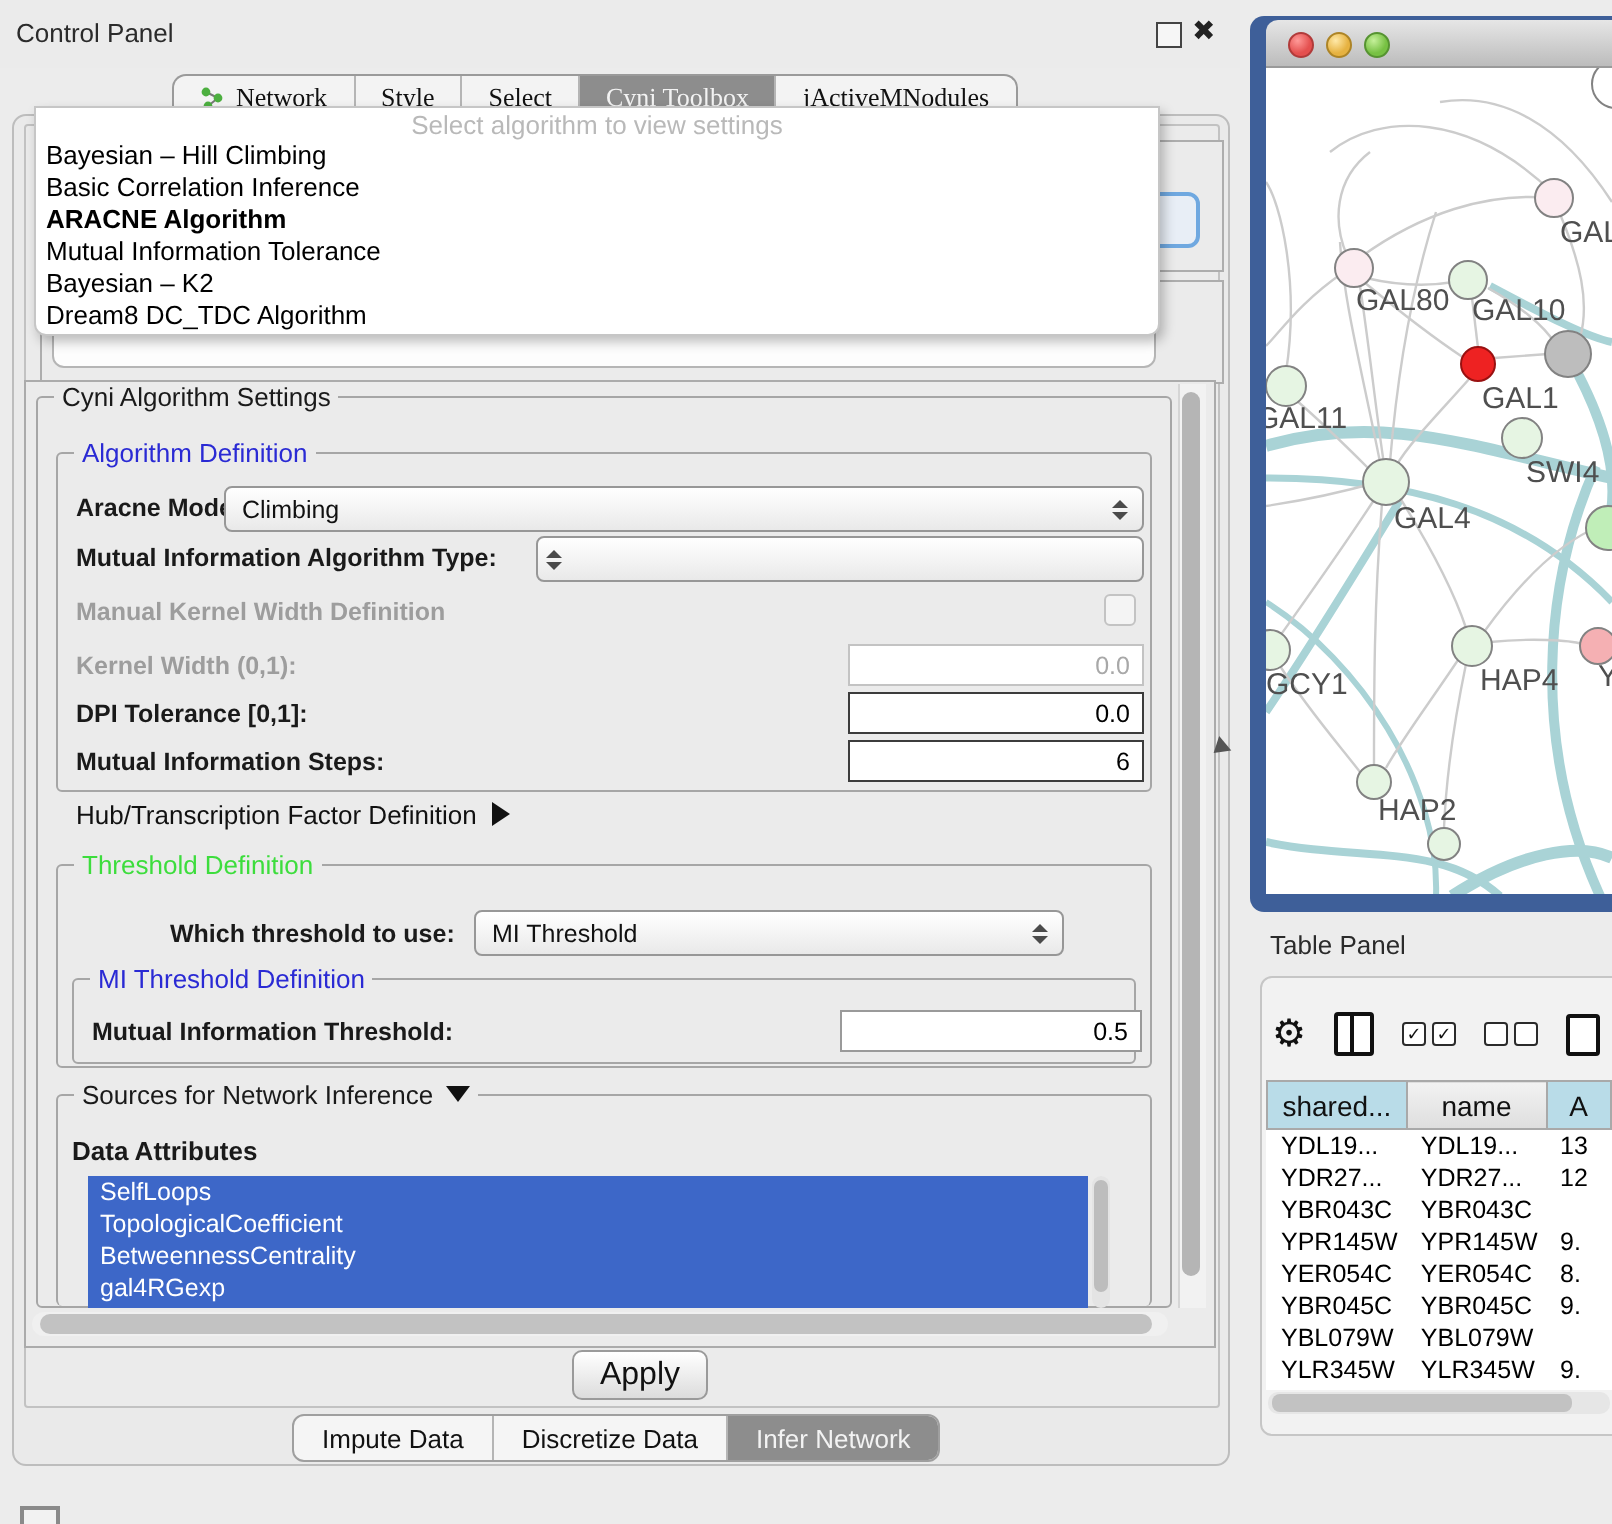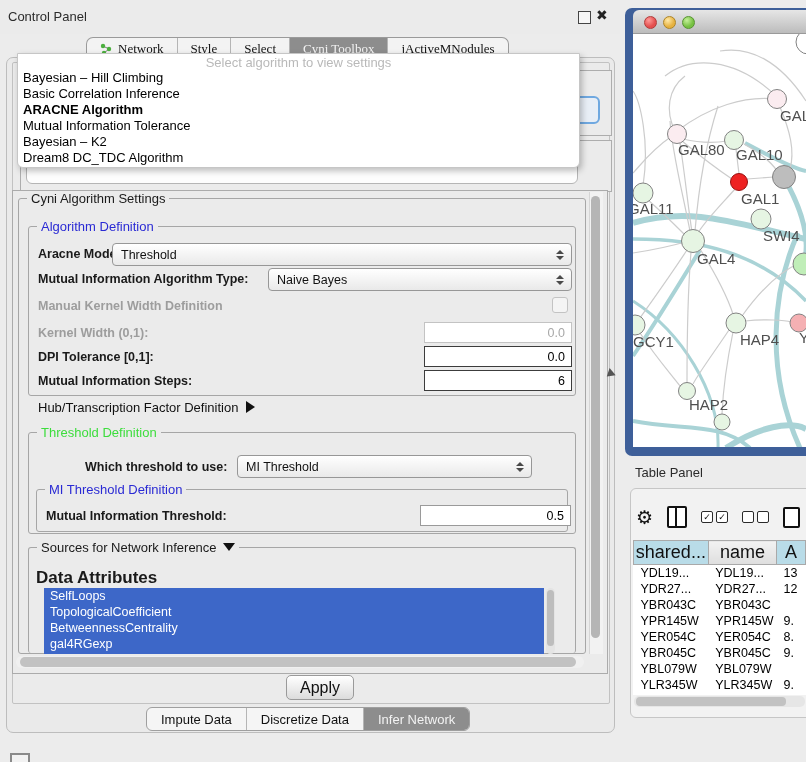--- a/index.html
+++ b/index.html
@@ -95,21 +95,21 @@
   #tp-toolbar{left:636px;top:498px;width:170px;height:38px;display:flex;align-items:center;gap:14px;}
   .gear{font-size:19px;color:#111;line-height:1;}
   .colicon{width:16px;height:18px;border:2px solid #111;border-radius:2px;position:relative;background:#fff;}
   .colicon:after{content:"";position:absolute;left:6px;top:0;width:2px;height:100%;background:#111;}
   .cbpair{display:flex;gap:3px;}
   .cb{width:10px;height:10px;border:1.5px solid #2b2b2b;border-radius:2px;background:#fff;
       font-size:9px;line-height:10px;text-align:center;color:#111;font-weight:bold;}
   .pageicon{width:13px;height:17px;border:2px solid #111;border-radius:2px;background:#fff;}
   #tp-table{left:633px;top:540px;width:173px;height:155px;overflow:hidden;background:#fff;font-size:12.5px;}
   table{border-collapse:collapse;table-layout:fixed;}
-  th{height:21px;font-weight:normal;font-size:18px;color:#111;border:1px solid #a9a9a9;
+  th{height:21px;font-weight:normal;font-size:14px;color:#111;border:1px solid #a9a9a9;
      background:linear-gradient(#f2f2f2,#dedede);overflow:hidden;white-space:nowrap;}
   th.hl{background:#b9dce8;}
   td{height:16px;padding:0 0 0 7px;color:#000;white-space:nowrap;overflow:hidden;font-size:12.5px;}
   #tp-hscroll{left:634px;top:696px;width:171px;height:11px;background:#e6e6e6;border-radius:5px;}
   #tp-hthumb{left:636px;top:697px;width:150px;height:9px;background:#c2c2c2;border-radius:4px;}
   svg text{font-family:"Liberation Sans","DejaVu Sans",sans-serif;}
 </style>
 </head>
 <body>
 
@@ -166,29 +166,28 @@
 
 <div class="groupbox" style="left:18px;top:198px;width:566px;height:454px;z-index:21;">
   <span class="legend black">Cyni Algorithm Settings</span>
 </div>
 
 <div class="groupbox" style="left:28px;top:226px;width:546px;height:168px;z-index:22;">
   <span class="legend blue">Algorithm Definition</span>
 </div>
 <div class="flabel" style="left:38px;top:247px;z-index:23;">Aracne Mode:</div>
 <div class="combo" style="left:112px;top:243px;width:458px;z-index:23;">
-  <span class="val">Threshold</span>
+  <span class="val">Climbing</span>
   <span class="arrows">
       <span class="arr-up"></span>
       <span class="arr-dn"></span>
     </span>
 </div>
 <div class="flabel" style="left:38px;top:272px;z-index:23;">Mutual Information Algorithm Type:</div>
 <div class="combo" style="left:268px;top:268px;width:302px;z-index:23;">
-  <span class="val">Naive Bayes</span>
   <span class="arrows">
       <span class="arr-up"></span>
       <span class="arr-dn"></span>
     </span>
 </div>
 <div class="flabel dis" style="left:38px;top:299px;z-index:23;">Manual Kernel Width Definition</div>
 <div class="checkbox" style="left:552px;top:297px;z-index:23;"></div>
 <div class="flabel dis" style="left:38px;top:326px;z-index:23;">Kernel Width (0,1):</div>
 <div class="tfield dis" style="left:424px;top:322px;width:140px;z-index:23;">0.0</div>
 <div class="flabel" style="left:38px;top:350px;z-index:23;">DPI Tolerance [0,1]:</div>
@@ -213,21 +212,21 @@
 </div>
 <div class="groupbox" style="left:36px;top:489px;width:530px;height:41px;z-index:23;">
   <span class="legend blue">MI Threshold Definition</span>
 </div>
 <div class="flabel" style="left:46px;top:509px;z-index:24;">Mutual Information Threshold:</div>
 <div class="tfield norm" style="left:420px;top:505px;width:143px;z-index:24;">0.5</div>
 
 <div class="groupbox" style="left:28px;top:547px;width:546px;height:105px;z-index:22;border-bottom:none;">
   <span class="legend black"><span>Sources for Network Inference</span><span class="tri-down"></span></span>
 </div>
-<div class="flabel" style="left:36px;top:568px;font-size:17px;z-index:23;">Data Attributes</div>
+<div class="flabel" style="left:36px;top:568px;font-size:13px;z-index:23;">Data Attributes</div>
 <div class="abs" id="attrlist">
     <div class="attr-item">SelfLoops</div>
     <div class="attr-item">TopologicalCoefficient</div>
     <div class="attr-item">BetweennessCentrality</div>
     <div class="attr-item">gal4RGexp</div>
   </div>
 <div class="abs" id="attrscroll"></div>
 <div class="abs" id="attrthumb"></div>
 
 <div class="abs" id="vscroll"></div>

